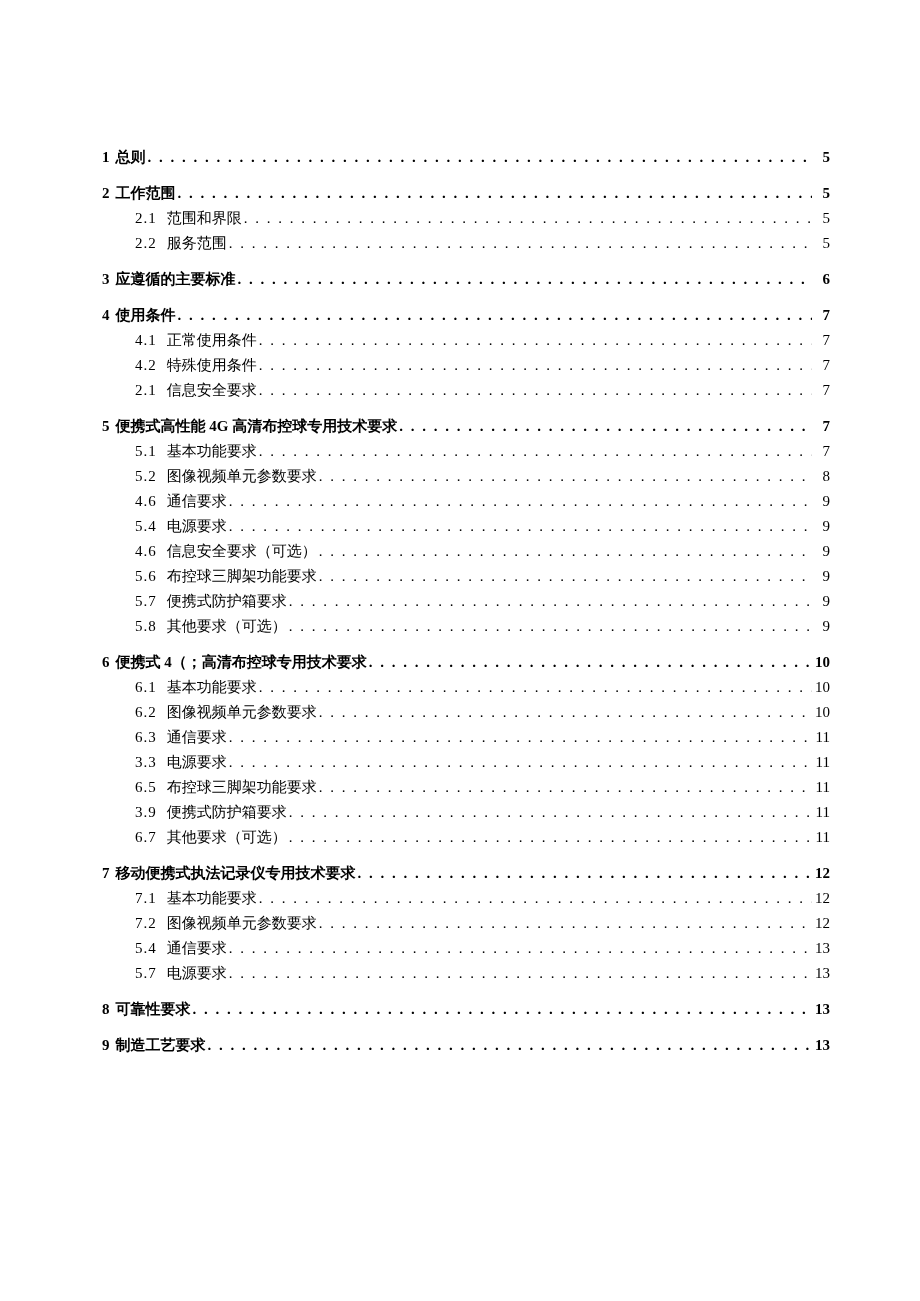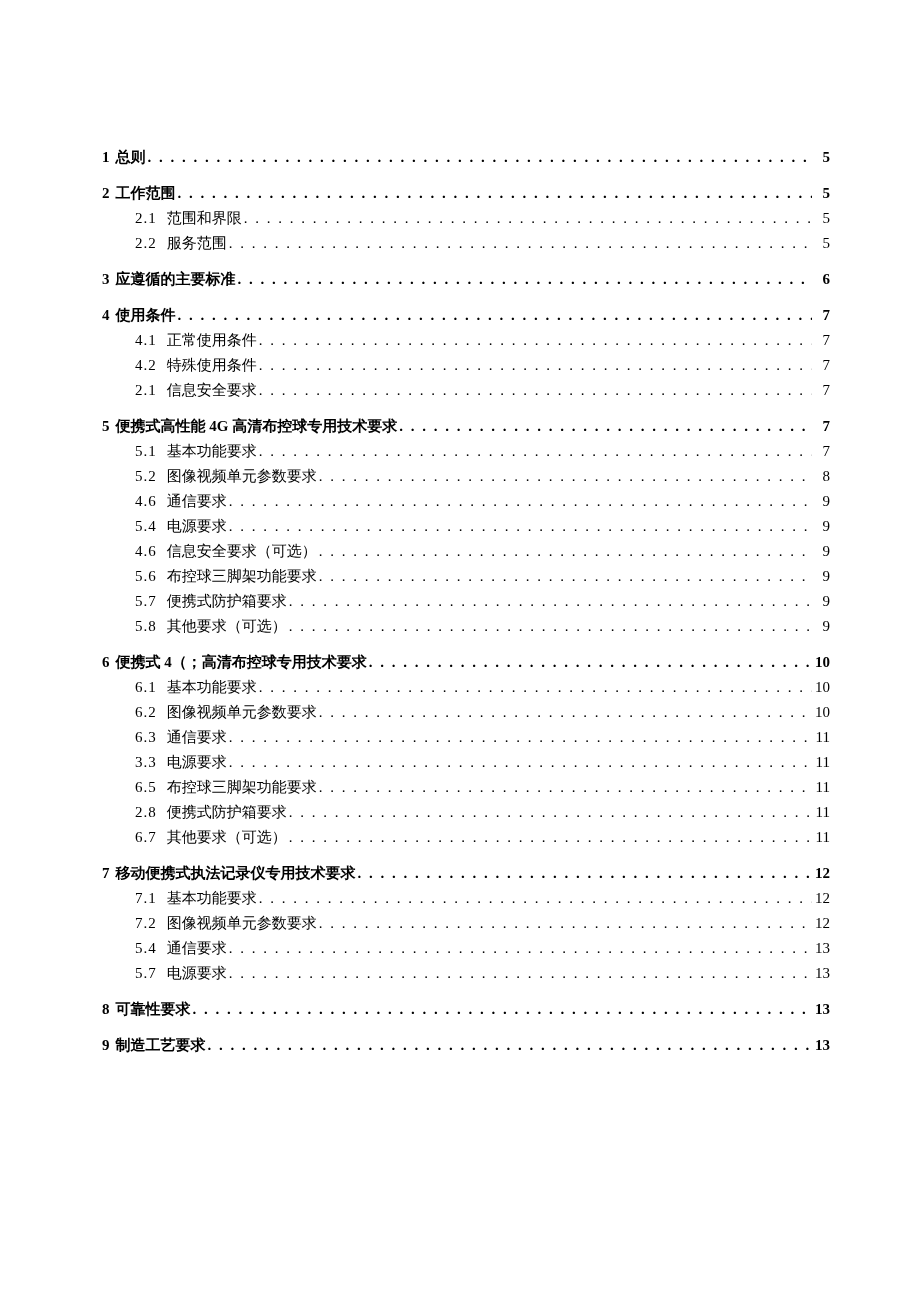--- a/index.html
+++ b/index.html
@@ -207,21 +207,21 @@
       <span class="dots"></span>
       <span class="pg">11</span>
     </div>
     <div class="toc-row level2">
       <span class="num">6.5</span>
       <span class="title">布控球三脚架功能要求</span>
       <span class="dots"></span>
       <span class="pg">11</span>
     </div>
     <div class="toc-row level2">
-      <span class="num">2.8</span>
+      <span class="num">3.9</span>
       <span class="title">便携式防护箱要求</span>
       <span class="dots"></span>
       <span class="pg">11</span>
     </div>
     <div class="toc-row level2">
       <span class="num">6.7</span>
       <span class="title">其他要求（可选）</span>
       <span class="dots"></span>
       <span class="pg">11</span>
     </div>

